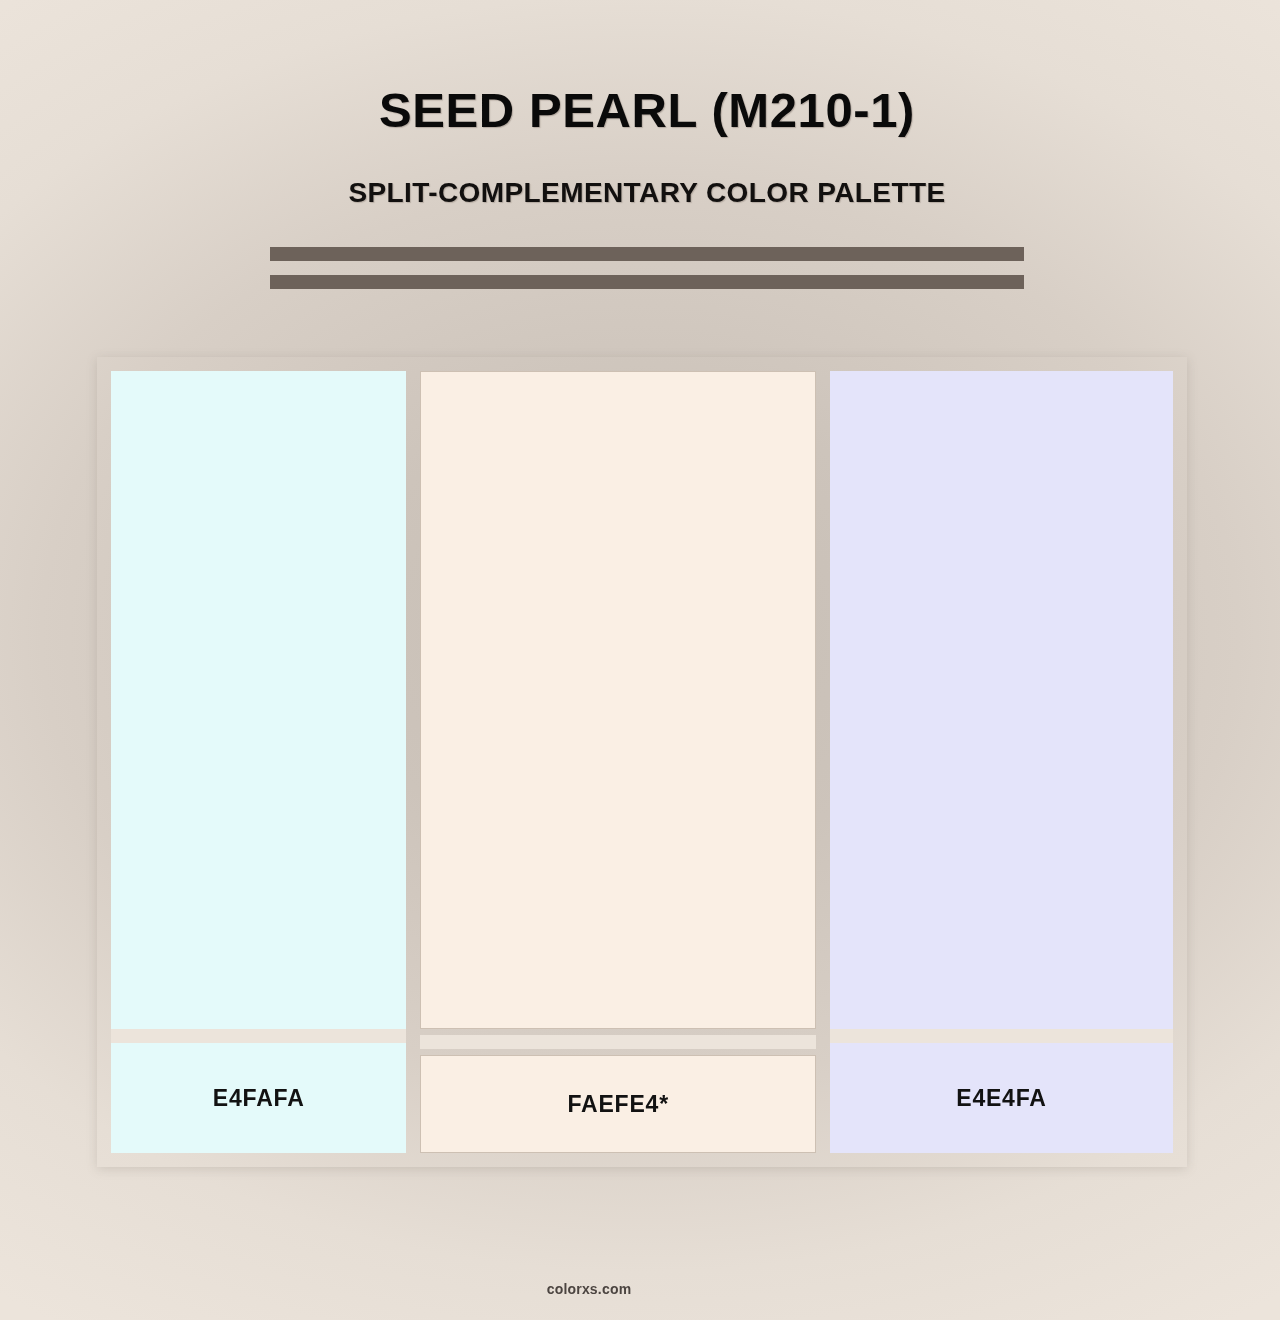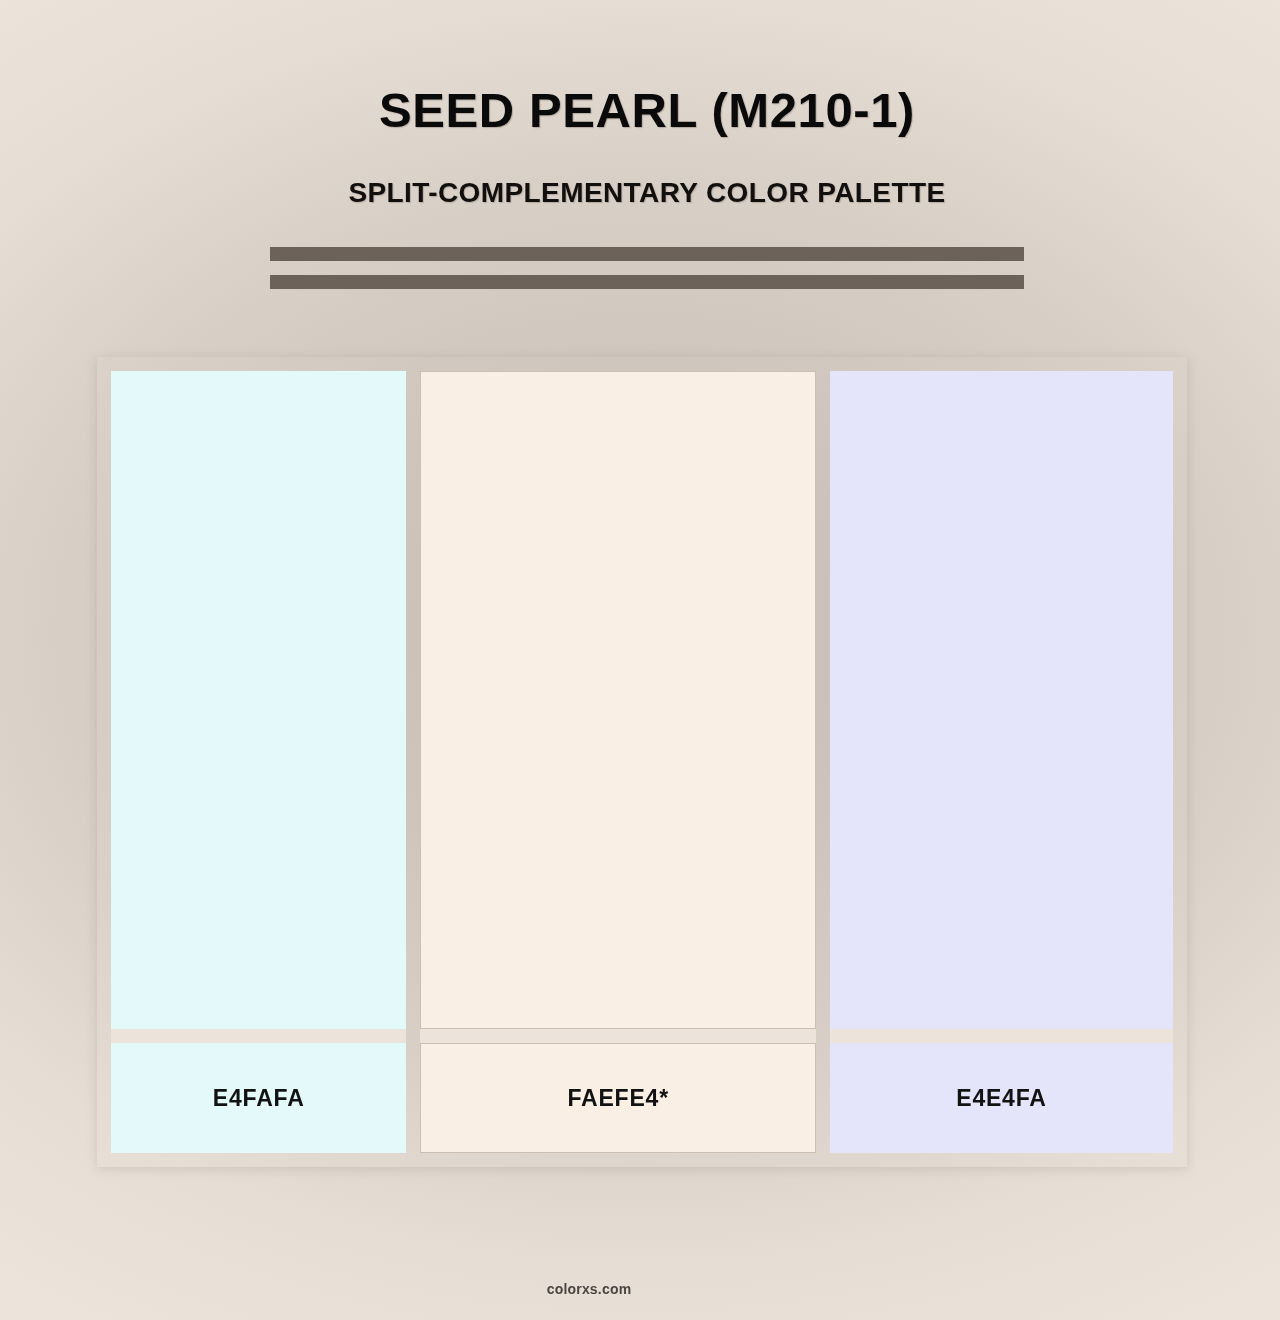--- a/index.html
+++ b/index.html
@@ -81,21 +81,21 @@
   }
 
   .swatch {
     position: relative;
     height: 100%;
     display: flex;
     flex-direction: column;
   }
 
   .swatch-col-0 { width: 312px; }
-  .swatch-col-1 { width: 413px; }
+  .swatch-col-1 { width: 413px; gap: 6px; }
   .swatch-col-2 { width: 360px; }
 
   .swatch-body {
     flex: 0 0 658px;
     height: 658px;
     width: 100%;
   }
 
   .swatch-gap {
     flex: 0 0 3px;

